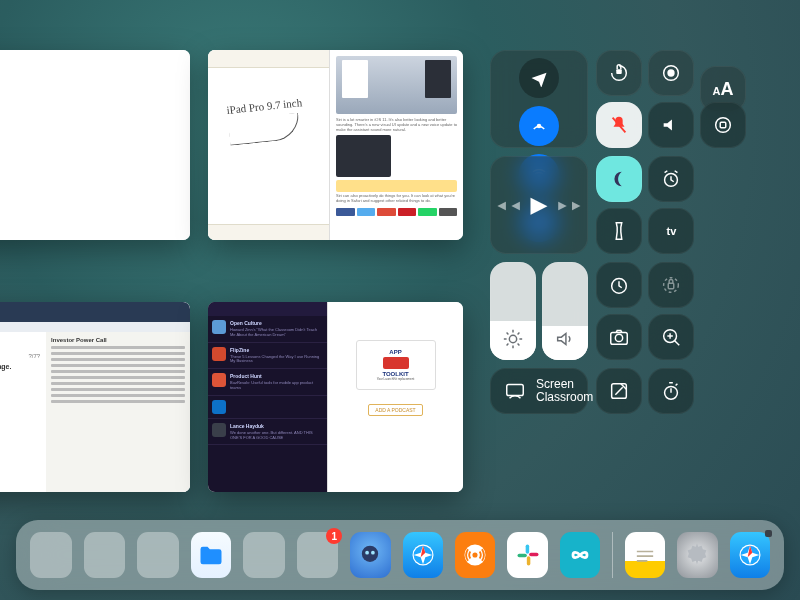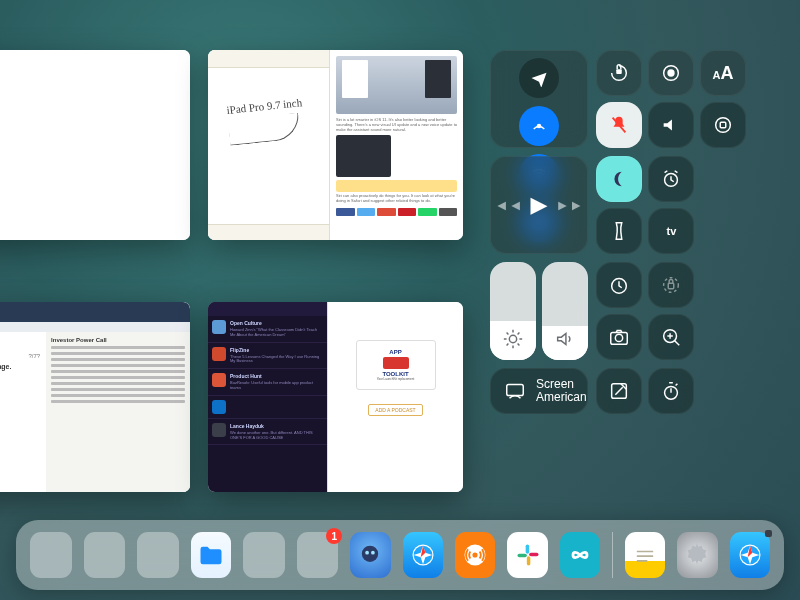--- a/index.html
+++ b/index.html
@@ -273,21 +273,21 @@
         <path d="M10 8V5a2 2 0 114 0v3"></path>
         <rect x="9" y="8" width="6" height="5" rx="1" fill="#fff" stroke="none"></rect>
       </svg>
     </div>
   <div class="tile" style="left:158px;top:0;width:46px;height:46px">
       <svg viewBox="0 0 24 24">
         <circle cx="12" cy="12" r="8"></circle>
         <circle cx="12" cy="12" r="4" fill="#fff" stroke="none"></circle>
       </svg>
     </div>
-  <div class="tile" style="left:210px;top:0;width:46px;height:46px">
+  <div class="tile" style="left:210px;top:16px;width:46px;height:46px">
       <span class="glyph" style="font-weight:600"><span style="font-size:11px">A</span>A</span>
     </div>
 
   <div class="tile" id="t-silent" style="left:106px;top:52px;width:46px;height:46px">
       <svg viewBox="0 0 24 24">
         <path d="M12 3a4 4 0 00-4 4v4l-2 3h12l-2-3V7a4 4 0 00-4-4z" stroke="none"></path>
         <path d="M5 4l14 16" stroke="#ff3b30" stroke-width="2"></path>
       </svg>
     </div>
   <div class="tile dark-tile" style="left:158px;top:52px;width:46px;height:46px">
@@ -370,21 +370,21 @@
         <path d="M16 16l5 5M8 11h6M11 8v6"></path>
       </svg>
     </div>
 
   <div class="tile mirror dark-tile" style="left:0;top:318px;width:98px;height:46px">
     <svg viewBox="0 0 24 24" style="flex:0 0 22px">
         <rect x="3" y="5" width="18" height="12" rx="2"></rect>
         <path d="M6 20a8 8 0 0112 0"></path>
       </svg>
     <span style="white-space:pre-line">Screen
-American</span>
+Classroom</span>
   </div>
   <div class="tile dark-tile" style="left:106px;top:318px;width:46px;height:46px">
       <svg viewBox="0 0 24 24">
         <rect x="4" y="4" width="16" height="16" rx="2"></rect>
         <path d="M14 4l6 6M8 16l8-8"></path>
       </svg>
     </div>
   <div class="tile dark-tile" style="left:158px;top:318px;width:46px;height:46px">
       <svg viewBox="0 0 24 24">
         <circle cx="12" cy="14" r="7"></circle>

